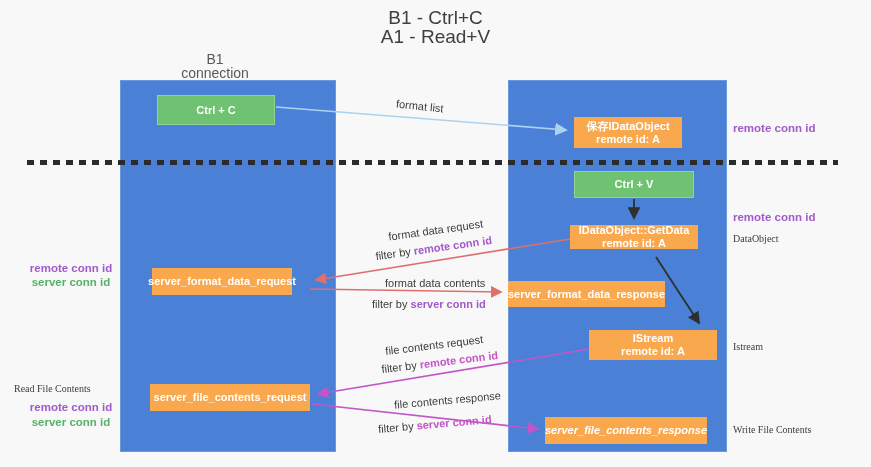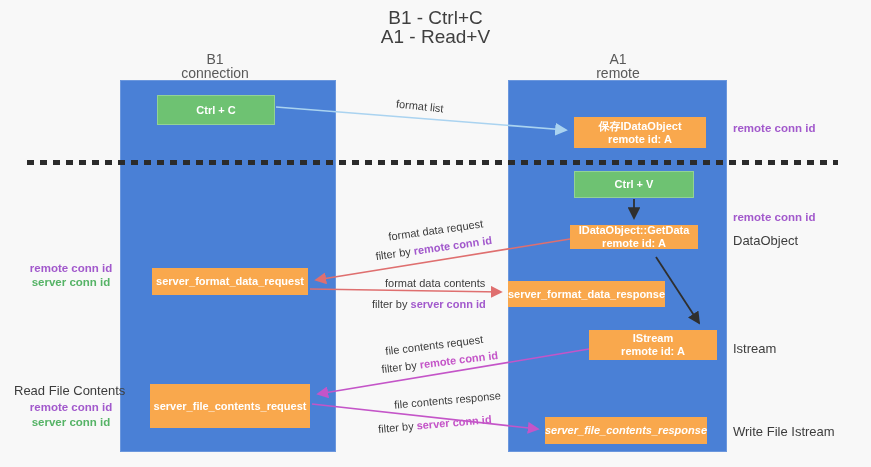--- a/index.html
+++ b/index.html
@@ -47,39 +47,35 @@
   .svg-layer { left:0; top:0; z-index: 3; pointer-events:none; }
   .mid-label {
     z-index: 5; white-space: nowrap;
     font-size: 11px; color: #3c3c3c;
     transform-origin: center center;
   }
   .side-label { z-index: 5; white-space: nowrap; font-size: 11.5px; }
   .bold-purple { color: #a259cc; font-weight: 700; }
   .bold-green  { color: #55b366; font-weight: 700; }
   .bold-magenta { color: #c455c8; font-weight: 700; }
-  .plain-dark { color: #3c3c3c; font-size: 13px; }
+  .plain-dark { color: #3c3c3c; font-size: 10px; font-family: Liberation Serif, serif; }
 </style>
 </head>
 <body>
 
 <div class="canvas">
 
   <div class="abs title">
     <div>B1 - Ctrl+C</div>
     <div>A1 - Read+V</div>
   </div>
 
   <div class="abs col-header" style="left:145px; top:52px; width:140px;">
     <div>B1</div>
     <div>connection</div>
-  </div>
-  <div class="abs col-header" style="left:548px; top:52px; width:140px;">
-    <div>A1</div>
-    <div>remote</div>
   </div>
 
   <div class="abs lifeline" style="left:120px; top:80px; width:216px; height:372px;"></div>
   <div class="abs lifeline" style="left:508px; top:80px; width:219px; height:372px;"></div>
 
   <div class="abs dashed-sep"></div>
 
   <svg class="abs svg-layer" width="871" height="467" viewBox="0 0 871 467">
     <defs>
       <marker id="m-blue" viewBox="0 0 10 10" refX="8.5" refY="5" markerWidth="8" markerHeight="8" orient="auto-start-reverse">
@@ -101,48 +97,48 @@
     <path d="M570,239 L316,280" stroke="#df6f6f" stroke-width="1.6" fill="none" marker-end="url(#m-salmon)"></path>
     <path d="M310,289 L501,292" stroke="#df6f6f" stroke-width="1.6" fill="none" marker-end="url(#m-salmon)"></path>
     <path d="M589,349 L318,394" stroke="#c455c8" stroke-width="1.6" fill="none" marker-end="url(#m-magenta)"></path>
     <path d="M312,404 L538,429" stroke="#c455c8" stroke-width="1.6" fill="none" marker-end="url(#m-magenta)"></path>
   </svg>
 
   <div class="abs node green" style="left:157px; top:95px; width:118px; height:30px;text-align:right;">
     <div>Ctrl + C</div>
   </div>
 
-  <div class="abs node orange" style="left:574px; top:117px; width:132px; height:31px;">
+  <div class="abs node orange" style="left:574px; top:117px; width:108px; height:31px;">
     <div>保存IDataObject</div>
     <div>remote id: A</div>
   </div>
 
   <div class="abs node green" style="left:574px; top:171px; width:120px; height:27px;text-align:center;">
     <div>Ctrl + V</div>
   </div>
 
   <div class="abs node orange" style="left:570px; top:225px; width:128px; height:24px;">
     <div>IDataObject::GetData</div>
     <div>remote id: A</div>
   </div>
 
-  <div class="abs node orange" style="left:152px; top:268px; width:156px; height:27px;">
+  <div class="abs node orange" style="left:152px; top:268px; width:140px; height:27px;">
     <div>server_format_data_request</div>
   </div>
 
   <div class="abs node orange" style="left:508px; top:281px; width:157px; height:26px;">
     <div>server_format_data_response</div>
   </div>
 
   <div class="abs node orange" style="left:589px; top:330px; width:128px; height:30px;">
     <div>IStream</div>
     <div>remote id: A</div>
   </div>
 
-  <div class="abs node orange" style="left:150px; top:384px; width:160px; height:44px;">
+  <div class="abs node orange" style="left:150px; top:384px; width:160px; height:27px;">
     <div>server_file_contents_request</div>
   </div>
 
   <div class="abs node orange" style="left:545px; top:417px; width:162px; height:27px;font-style:italic;">
     <div>server_file_contents_response</div>
   </div>
 
   <div class="abs mid-label" style="left:396px; top:100px; transform:rotate(6deg);">format list</div>
 
   <div class="abs mid-label" style="left:388px; top:224px; transform:rotate(-8deg);">format data request</div>
@@ -162,21 +158,21 @@
 
   <div class="abs mid-label" style="left:394px; top:394px; transform:rotate(-5deg);">file contents response</div>
   <div class="abs mid-label" style="left:378px; top:418px; transform:rotate(-5deg);">
     <span>filter by </span><span class="bold-magenta">server conn id</span>
   </div>
 
   <div class="abs side-label bold-purple" style="left:733px; top:122px;">remote conn id</div>
   <div class="abs side-label bold-purple" style="left:733px; top:211px;">remote conn id</div>
   <div class="abs side-label plain-dark" style="left:733px; top:233px;">DataObject</div>
   <div class="abs side-label plain-dark" style="left:733px; top:341px;">Istream</div>
-  <div class="abs side-label plain-dark" style="left:733px; top:424px;">Write File Istream</div>
+  <div class="abs side-label plain-dark" style="left:733px; top:424px;">Write File Contents</div>
 
   <div class="abs side-label bold-purple" style="left:27px; top:262px; width:88px; text-align:center;">remote conn id</div>
   <div class="abs side-label bold-green" style="left:27px; top:276px; width:88px; text-align:center;">server conn id</div>
   <div class="abs side-label plain-dark" style="left:14px; top:383px; width:102px; text-align:left;">Read File Contents</div>
   <div class="abs side-label bold-purple" style="left:27px; top:401px; width:88px; text-align:center;">remote conn id</div>
   <div class="abs side-label bold-green" style="left:27px; top:416px; width:88px; text-align:center;">server conn id</div>
 
 </div>
 
 </body></html>

